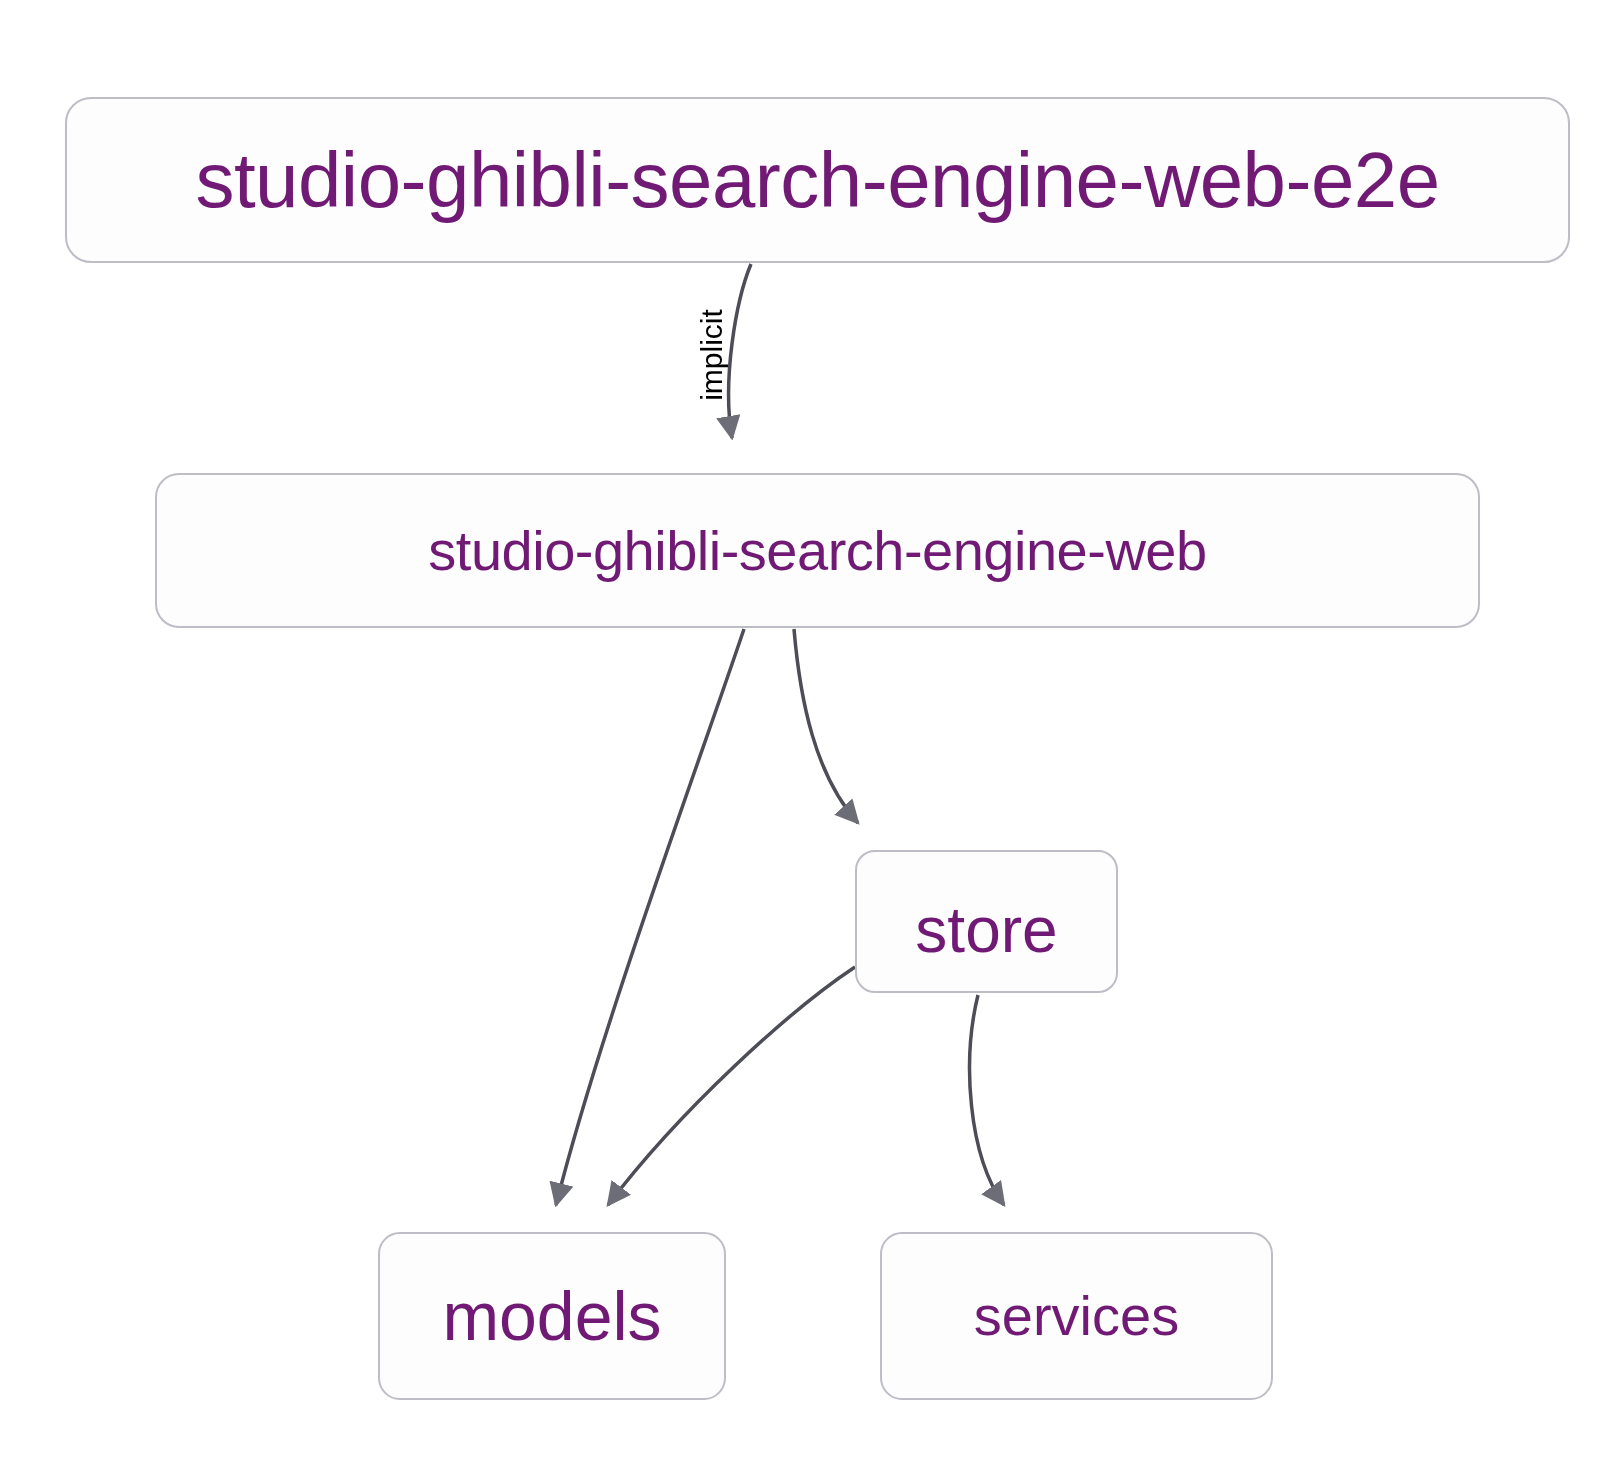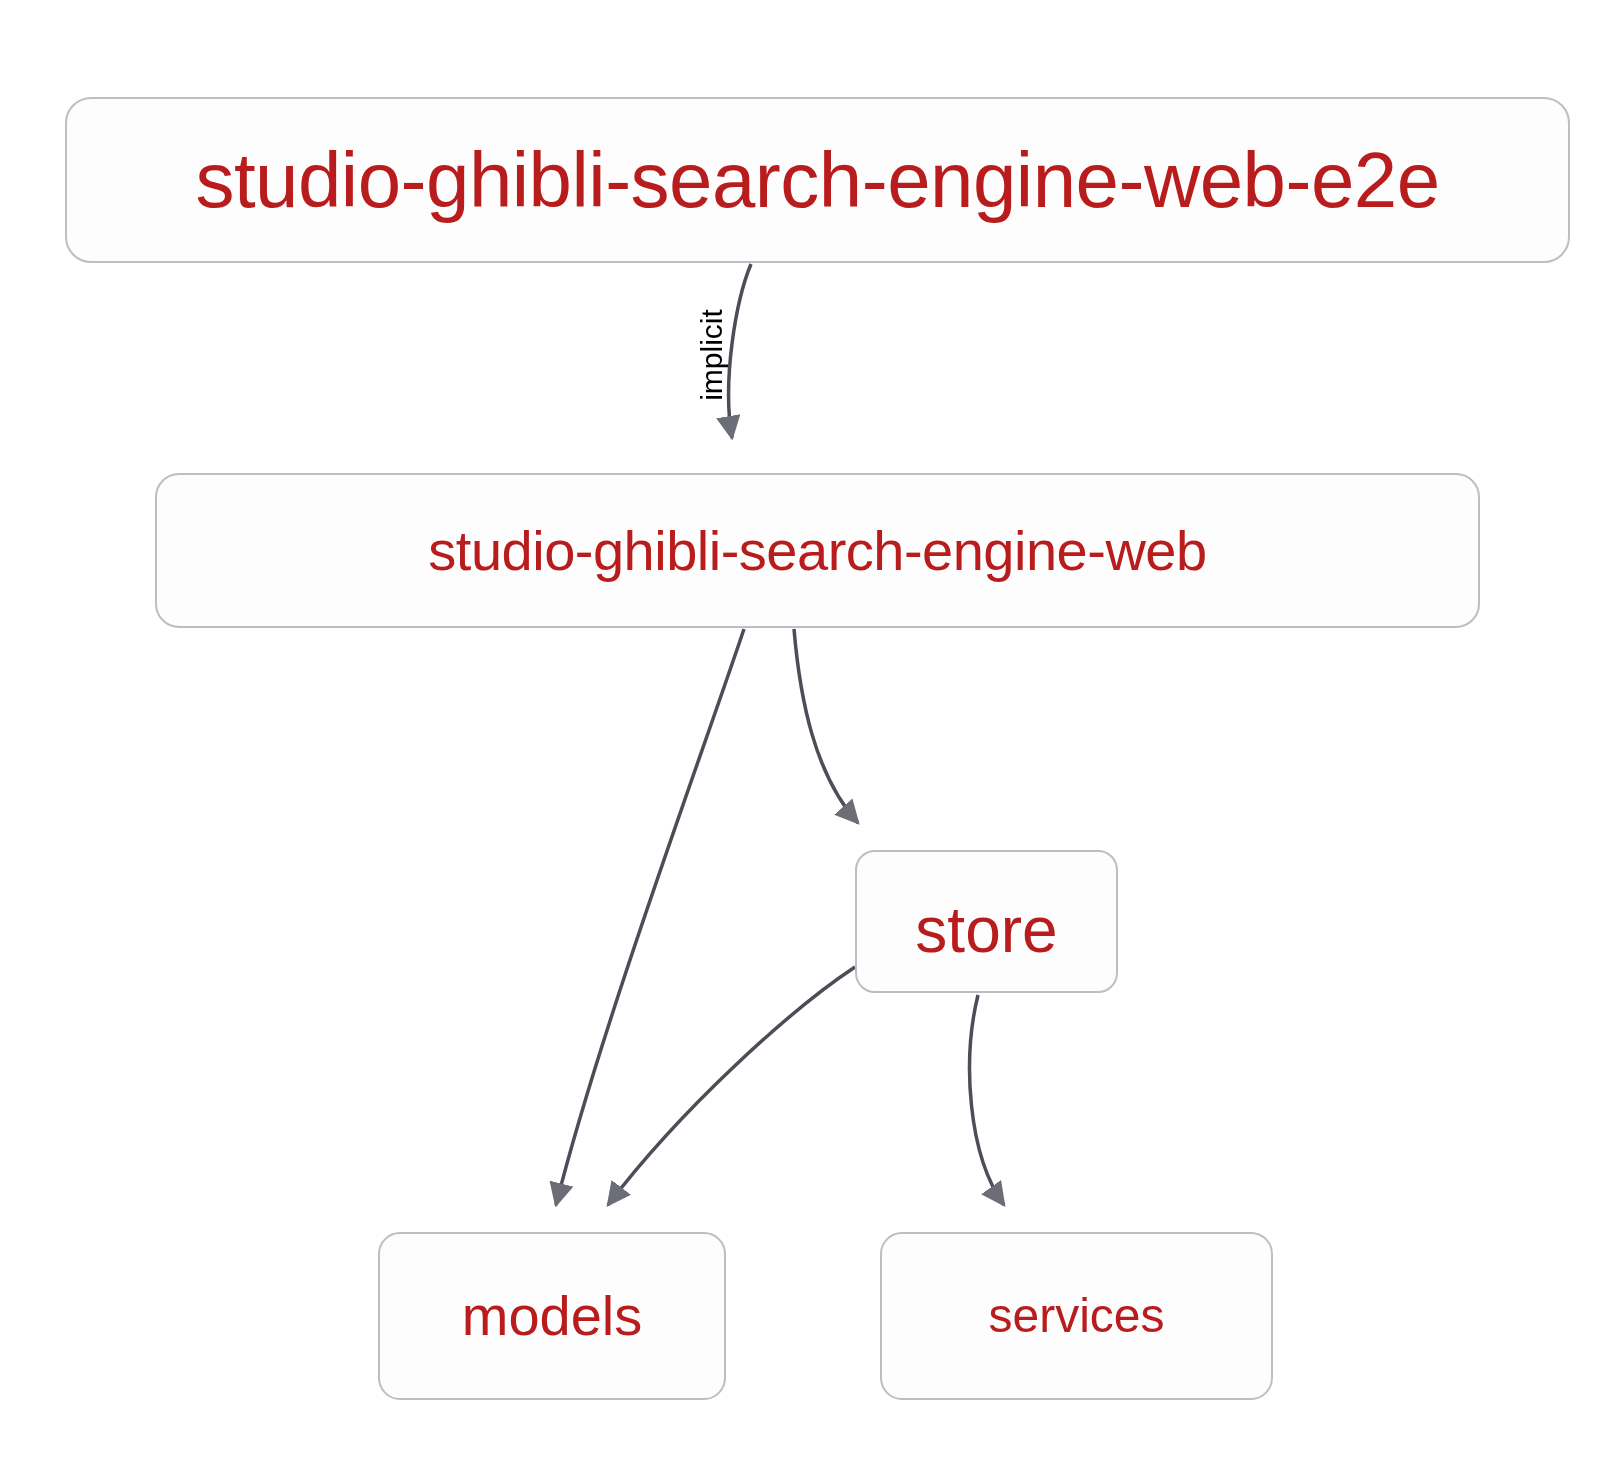--- a/index.html
+++ b/index.html
@@ -30,36 +30,36 @@
     position: absolute;
     box-sizing: border-box;
     background: #fdfdfd;
     border: 2.5px solid #bdbdc6;
     border-radius: 22px;
     display: flex;
     align-items: center;
     justify-content: center;
   }
   .graph-node .node-label {
-    color: #b91c1c;
+    color: #701a75;
     font-family: "Liberation Sans", sans-serif;
     font-weight: 400;
     white-space: nowrap;
     line-height: 1;
   }
   #node-e2e        { left: 65px;  top: 97px;   width: 1505px; height: 166px; border-radius: 26px; }
   #node-e2e .node-label { font-size: 78px; letter-spacing: -0.5px; }
   #node-web        { left: 155px; top: 473px;  width: 1325px; height: 155px; border-radius: 24px; }
   #node-web .node-label { font-size: 56px; letter-spacing: -0.5px; }
   #node-store      { left: 855px; top: 850px;  width: 263px;  height: 143px; border-radius: 20px; }
   #node-store .node-label { font-size: 64px; margin-top: 17px; }
   #node-models     { left: 378px; top: 1232px; width: 348px;  height: 168px; border-radius: 22px; }
-  #node-models .node-label { font-size: 56px; }
+  #node-models .node-label { font-size: 68px; }
   #node-services   { left: 880px; top: 1232px; width: 393px;  height: 168px; border-radius: 22px; }
-  #node-services .node-label { font-size: 48px; }
+  #node-services .node-label { font-size: 56px; }
 
   .edge-label {
     position: absolute;
     color: #000000;
     font-family: "Liberation Sans", sans-serif;
     font-size: 30px;
     white-space: nowrap;
     transform-origin: 50% 50%;
   }
   #edge-label-implicit {

